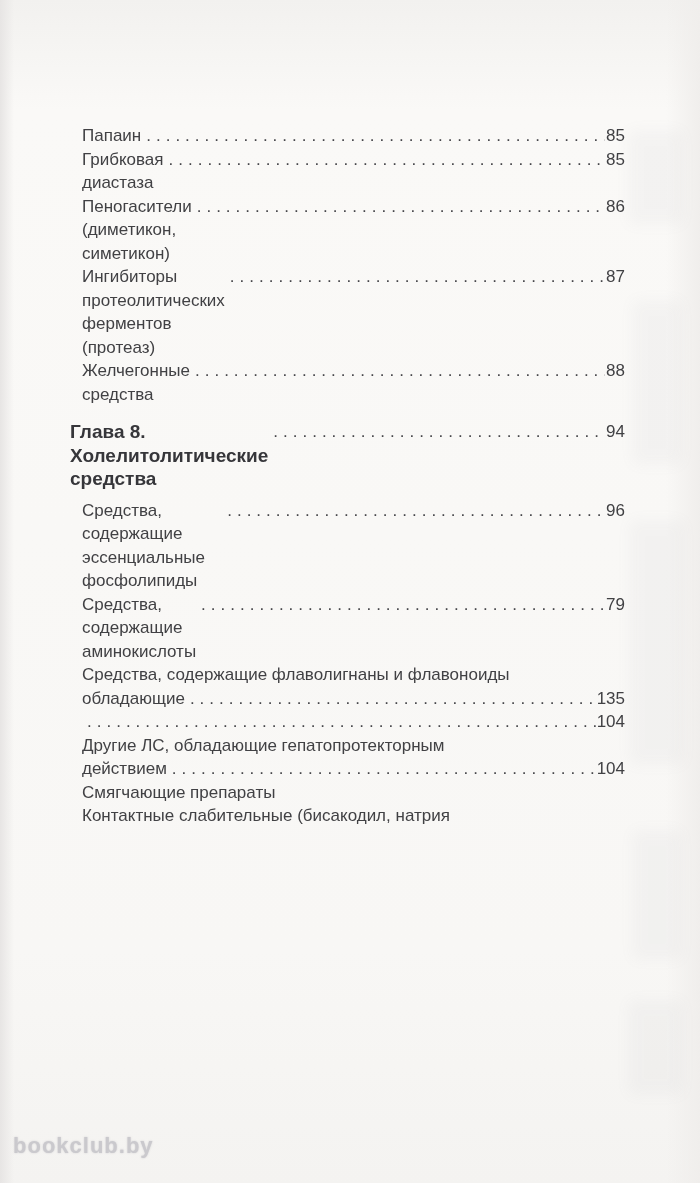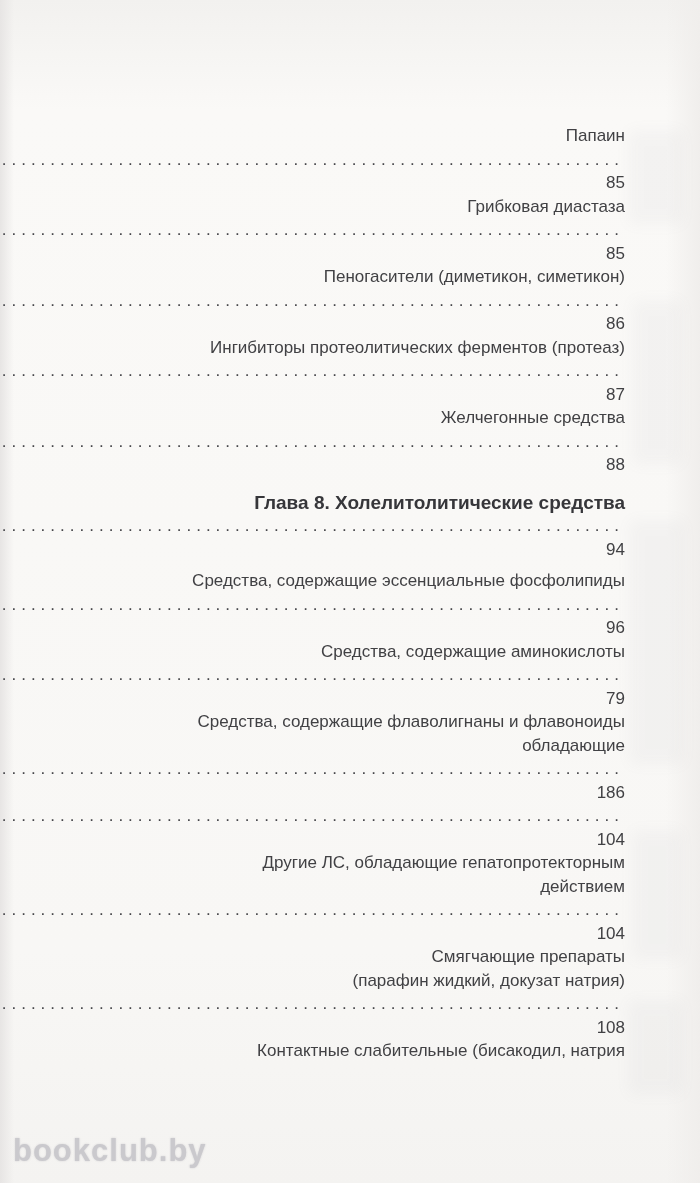--- a/index.html
+++ b/index.html
@@ -28,21 +28,21 @@
   .entry { color:#414144; font-size:17px; line-height:23.5px; }
   .entry.item { padding-left:12px; }
   .entry.chapter {
     font-weight:bold;
     font-size:19px;
     color:#36363a;
     margin-top:14px;
     margin-bottom:8px;
   }
 
-  .line { display:flex; align-items:flex-end;flex-direction:column; }
+  .line { display:flex; align-items:flex-start; }
   .line .text { white-space:pre-wrap; }
 
   .leader {
     flex:1 1 auto;
     overflow:hidden;
     white-space:nowrap;
     margin-left:5px;
     margin-right:1px;
     letter-spacing:5px;
     color:#46464a;
@@ -52,21 +52,21 @@
   }
   .page { white-space:nowrap; color:#414144; }
 
   
   .entry.chapter .leader { font-weight:normal; font-size:17px; }
   .entry.chapter .page   { font-weight:normal; font-size:17px; }
 
   .watermark {
     position:absolute;
     left:13px; top:1133px;
-    font-size:31px;
+    font-size:22px;
     font-weight:bold;
     letter-spacing:1px;
     color:#cac9cd;
     text-shadow:0 0 2px rgba(200,199,203,0.8);
   }
 </style>
 </head>
 <body>
 
 <div class="photo">
@@ -134,21 +134,21 @@
           <span class="page">79</span>
         </div>
       </div>
       <div class="entry item">
         <div class="line">
           <span class="text">Средства, содержащие флаволигнаны и флавоноиды</span>
         </div>
         <div class="line">
           <span class="text">обладающие</span>
           <span class="leader"></span>
-          <span class="page">186</span>
+          <span class="page">135</span>
         </div>
       </div>
       <div class="entry item">
         <div class="line">
           <span class="leader"></span>
           <span class="page">104</span>
         </div>
       </div>
       <div class="entry item">
         <div class="line">
@@ -157,25 +157,20 @@
         <div class="line">
           <span class="text">действием</span>
           <span class="leader"></span>
           <span class="page">104</span>
         </div>
       </div>
       <div class="entry item">
         <div class="line">
           <span class="text">Смягчающие препараты</span>
         </div>
-        <div class="line">
-          <span class="text">(парафин жидкий, докузат натрия)</span>
-          <span class="leader"></span>
-          <span class="page">108</span>
-        </div>
       </div>
       <div class="entry item">
         <div class="line">
           <span class="text">Контактные слабительные (бисакодил, натрия</span>
         </div>
       </div>
     </div>
 
   <div class="watermark">bookclub.by</div>
 </div>

